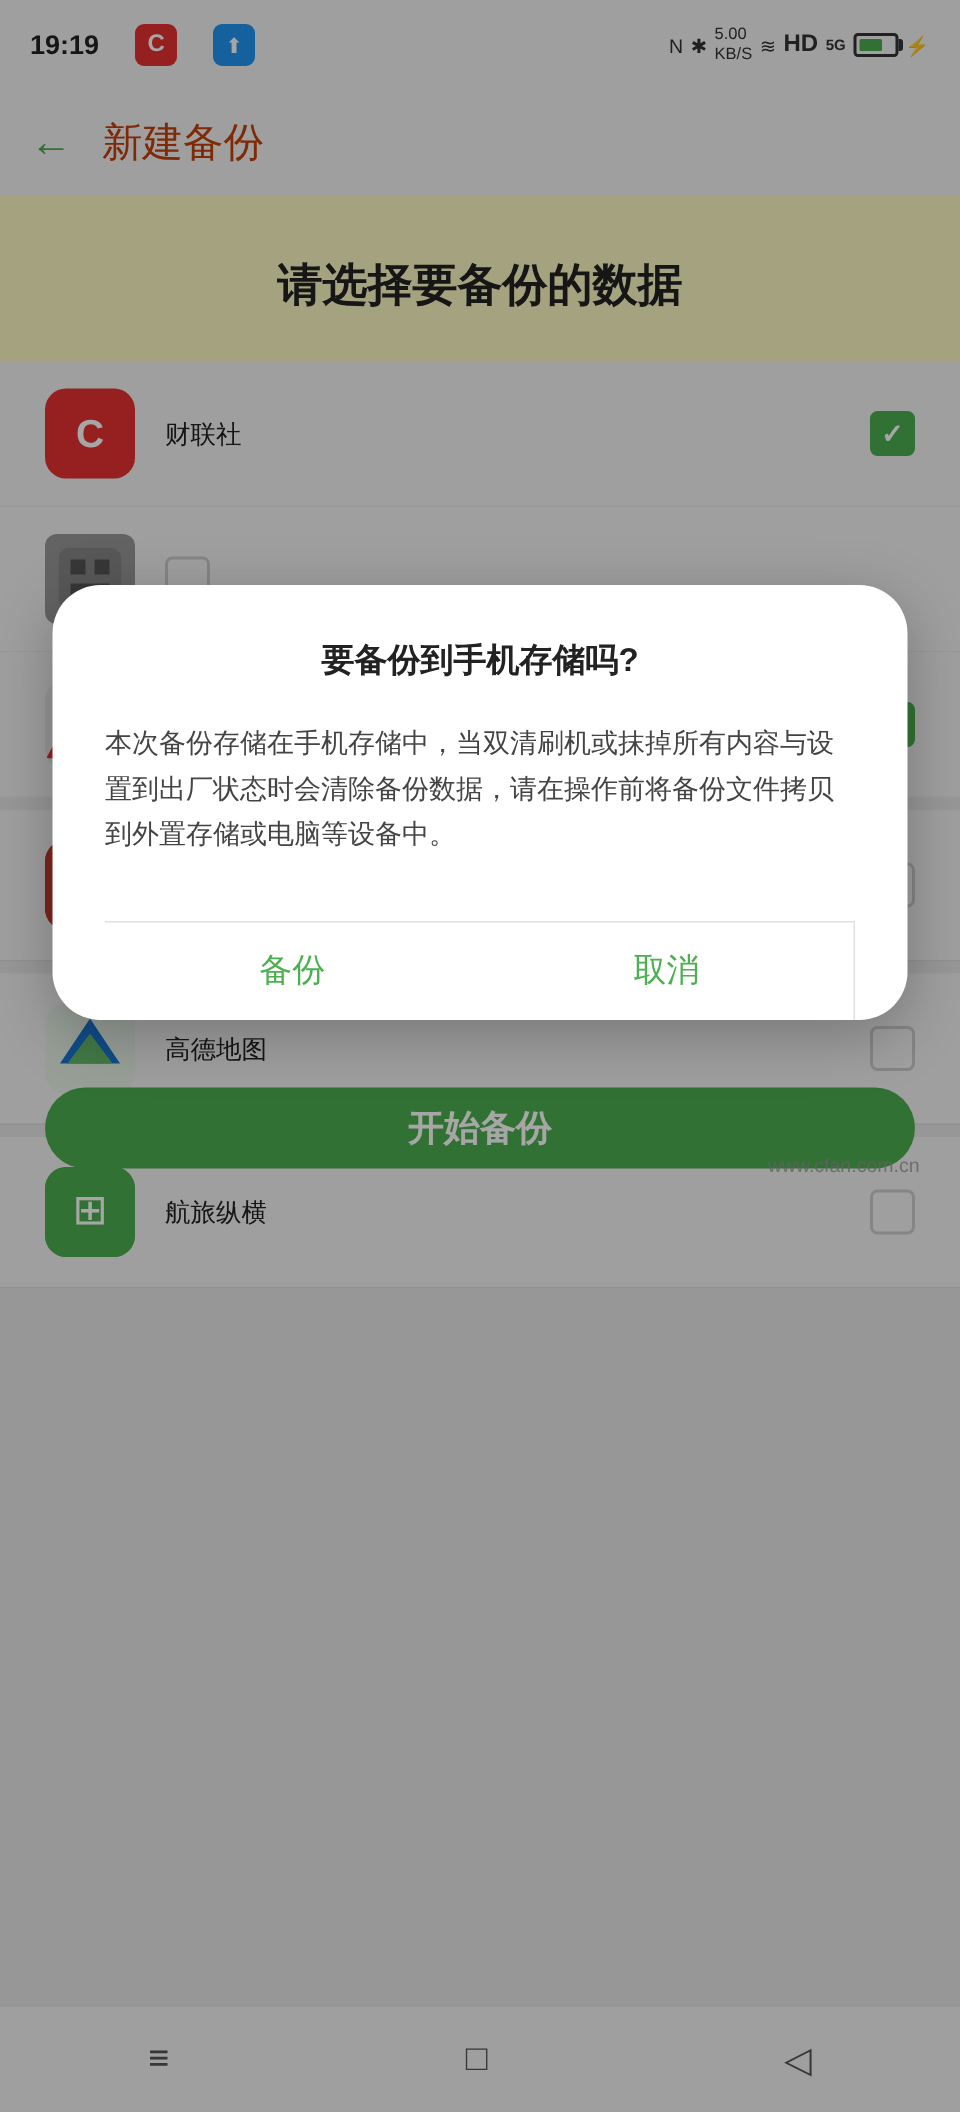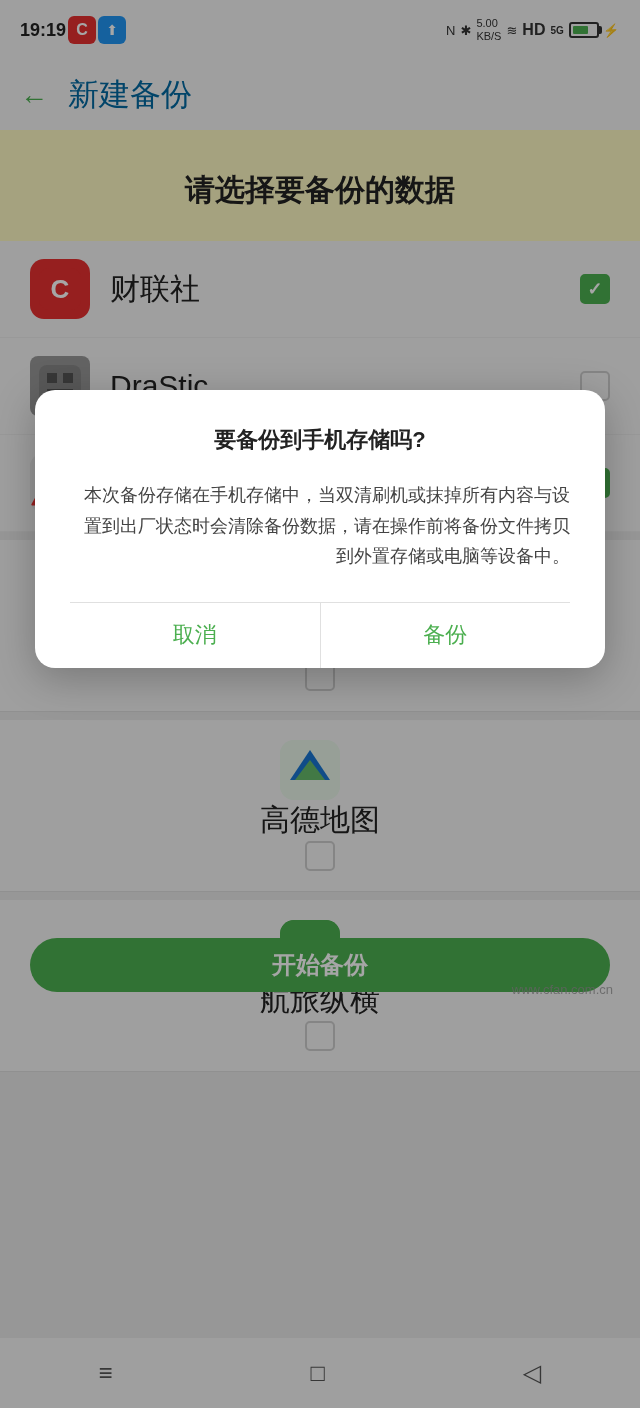--- a/index.html
+++ b/index.html
@@ -100,23 +100,23 @@
       align-items: center;
       padding: 0 20px;
       gap: 20px;
     }
     .back-arrow {
       font-size: 28px;
       color: #4CAF50;
       cursor: pointer;
     }
     .header-title {
-      font-size: 31px;
+      font-size: 27px;
       font-weight: 500;
-      color: #0369a1;
+      color: #c2410c;
     }
 
     
     .main-content {
       width: 100%;
       background: #e8e8e8;
       padding: 0;
       position: relative;
     }
 
@@ -149,21 +149,21 @@
       margin-right: 20px;
       display: flex;
       align-items: center;
       justify-content: center;
       flex-shrink: 0;
       overflow: hidden;
     }
 
     .app-name {
       flex: 1;
-      font-size: 30px;
+      font-size: 17px;
       color: #222;
     }
 
     .checkbox {
       width: 30px;
       height: 30px;
       border: 2px solid #ccc;
       border-radius: 5px;
       display: flex;
       align-items: center;
@@ -211,40 +211,39 @@
       z-index: 10;
     }
 
     
     .dialog {
       position: absolute;
       top: 390px;
       left: 35px;
       width: 570px;
       background: white;
-      border-radius: 20px;
+      border-radius: 32px;
       z-index: 20;
       padding: 35px 35px 0;
       box-shadow: 0 10px 40px rgba(0,0,0,0.25);
     }
 
     .dialog-title {
       font-size: 22px;
       font-weight: 700;
       color: #222;
       text-align: center;
       margin-bottom: 25px;
     }
 
     .dialog-body {
       font-size: 18px;
       color: #444;
       line-height: 1.7;
-      margin-bottom: 30px;
-      text-align: right;
+      margin-bottom: 42px;
     }
 
     .dialog-actions {
       display: flex;
       border-top: 1px solid #e0e0e0;
     }
 
     .dialog-btn {
       flex: 1;
       height: 65px;
@@ -265,21 +264,20 @@
       color: #4CAF50;
     }
 
     .app-item-lower {
       display: flex;
       align-items: center;
       padding: 20px 30px;
       border-bottom: 1px solid #ddd;
       background: #f5f5f5;
       margin-bottom: 8px;
-      flex-direction: column;
     }
 
     
     .bottom-area {
       position: absolute;
       bottom: 80px;
       left: 0;
       width: 100%;
       padding: 0 30px;
     }
@@ -338,21 +336,21 @@
     }
     .icon-hanglu {
       background: #4CAF50;
       border-radius: 14px;
     }
   </style>
 </head>
 <body>
 
 <div class="status-bar">
-  <div style="display:flex; align-items:center; gap:2px;">
+  <div style="display:flex; align-items:center; gap:24px;">
     <span class="status-time">19:19</span>
     <div class="status-icon-c">C</div>
     <div class="status-icon-blue">⬆</div>
   </div>
   <div class="status-right">
     <span>Ν</span>
     <span>✱</span>
     <span style="font-size:11px; line-height:1.2; text-align:left;">5.00<br>KB/S</span>
     <span>≋</span>
     <span style="font-size:16px; font-weight:bold;">HD</span>
@@ -389,21 +387,20 @@
 
     <div class="app-item">
       <div class="app-icon icon-drastic">
         <svg width="42" height="42" viewBox="0 0 42 42">
           <rect width="42" height="42" rx="8" fill="#888"></rect>
           <rect x="8" y="8" width="10" height="10" fill="#555"></rect>
           <rect x="24" y="8" width="10" height="10" fill="#555"></rect>
           <rect x="8" y="24" width="26" height="10" fill="#555"></rect>
         </svg>
       </div>
-      <span class="app-name">DraStic</span>
       <div class="checkbox"></div>
     </div>
 
     <div class="app-item">
       <div class="app-icon icon-dongfang">
         <svg width="60" height="60" viewBox="0 0 60 60">
           <rect width="60" height="60" rx="14" fill="#e8e8e8"></rect>
           <polygon points="30,5 55,50 5,50" fill="none" stroke="#e63030" stroke-width="5"></polygon>
           <circle cx="30" cy="30" r="8" fill="#e63030"></circle>
         </svg>
@@ -458,22 +455,22 @@
 
   <div class="watermark">www.cfan.com.cn</div>
 </div>
 
 <div class="backdrop"></div>
 
 <div class="dialog">
   <div class="dialog-title">要备份到手机存储吗?</div>
   <div class="dialog-body">本次备份存储在手机存储中，当双清刷机或抹掉所有内容与设置到出厂状态时会清除备份数据，请在操作前将备份文件拷贝到外置存储或电脑等设备中。</div>
   <div class="dialog-actions">
+    <div class="dialog-btn confirm">备份</div>
     <div class="dialog-btn cancel">取消</div>
-    <div class="dialog-btn confirm">备份</div>
   </div>
 </div>
 
 <div class="nav-bar">
   <span class="nav-btn">≡</span>
   <span class="nav-btn">□</span>
   <span class="nav-btn">◁</span>
 </div>
 
 </body></html>

